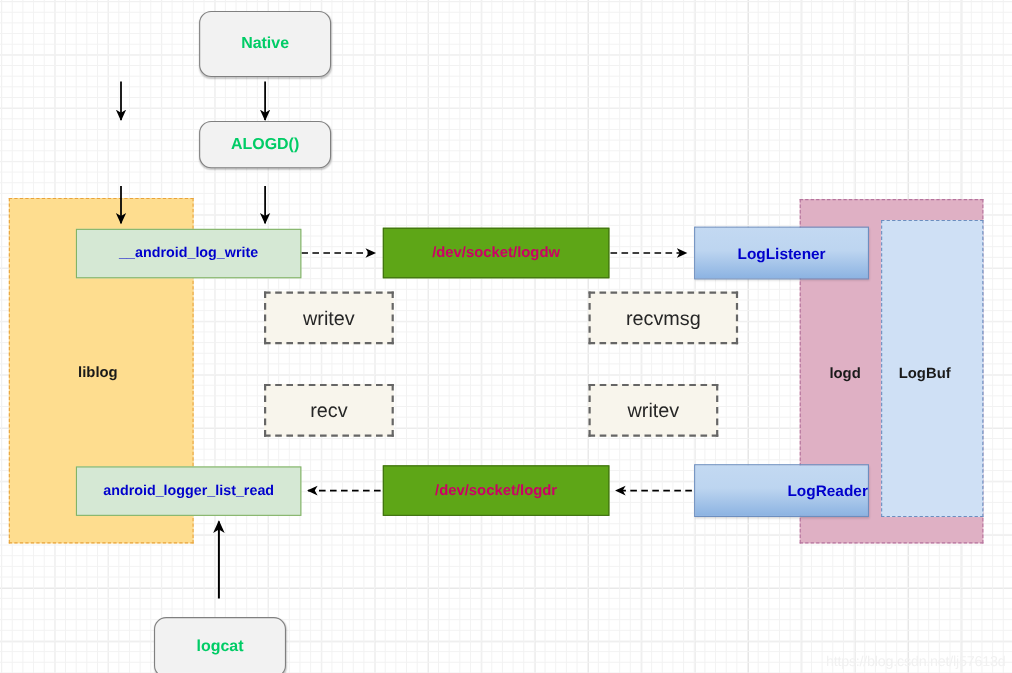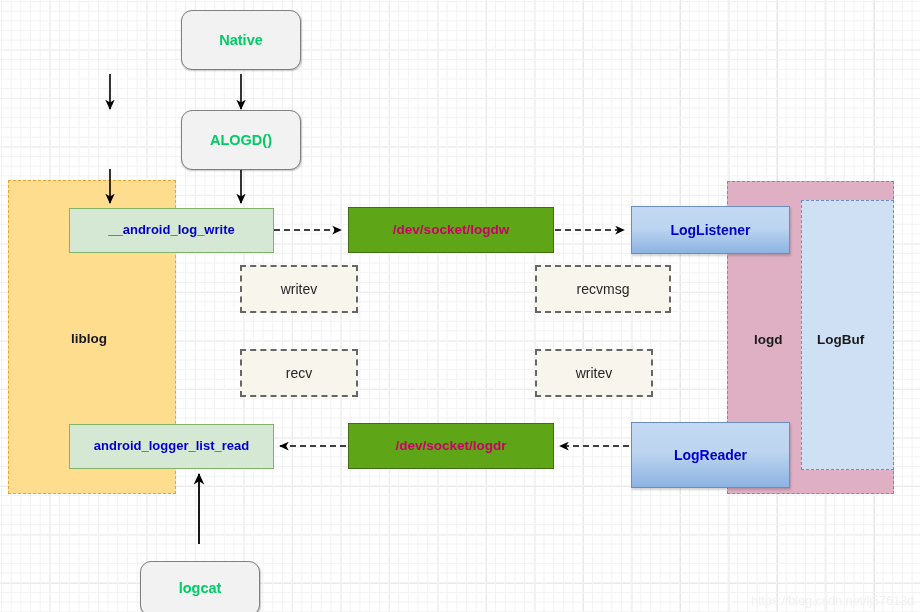--- a/index.html
+++ b/index.html
@@ -80,21 +80,21 @@
     font-size: 14px;
     box-shadow: 1px 1.5px 2px rgba(0,0,0,0.18);
   }
 
   
   .note-node {
     background: #f8f5ec;
     border: 2px dashed #666666;
     color: #262626;
     font-weight: normal;
-    font-size: 14px;
+    font-size: 18px;
   }
 
   
   .group {
     position: absolute;
     box-sizing: border-box;
     padding-left: 13px;
   }
   .group-label {
     position: absolute;
@@ -178,21 +178,21 @@
 
     <path d="M 199 544 L 199 474" stroke="#000000" stroke-width="1.8" fill="none" marker-end="url(#arrowSolid)"></path>
   </svg>
 
 
   <div class="node src-node" style="left:181px; top:10px; width:120px; height:60px;">
     <span>Native</span>
   </div>
 
 
-  <div class="node src-node" style="left:181px; top:110px; width:120px; height:60px;">
+  <div class="node src-node" style="left:181px; top:110px; width:120px; height:43px;">
     <span>ALOGD()</span>
   </div>
 
   <div class="node api-node" style="left:69px; top:208px; width:205px; height:45px;">
     <span>__android_log_write</span>
   </div>
 
   <div class="node sock-node" style="left:348px; top:207px; width:206px; height:46px;">
     <span>/dev/socket/logdw</span>
   </div>
@@ -202,21 +202,21 @@
   </div>
 
   <div class="node api-node" style="left:69px; top:424px; width:205px; height:45px;">
     <span>android_logger_list_read</span>
   </div>
 
   <div class="node sock-node" style="left:348px; top:423px; width:206px; height:46px;">
     <span>/dev/socket/logdr</span>
   </div>
 
-  <div class="node comp-node" style="left:631px; top:422px; width:159px; height:66px;">
+  <div class="node comp-node" style="left:631px; top:422px; width:159px; height:48px;justify-content:flex-end;">
     <span>LogReader</span>
   </div>
 
   <div class="node src-node" style="left:140px; top:545px; width:120px; height:55px;margin-top:16px;">
     <span>logcat</span>
   </div>
 
   <div class="node note-node" style="left:240px; top:265px; width:118px; height:48px;">
     <span>writev</span>
   </div>

